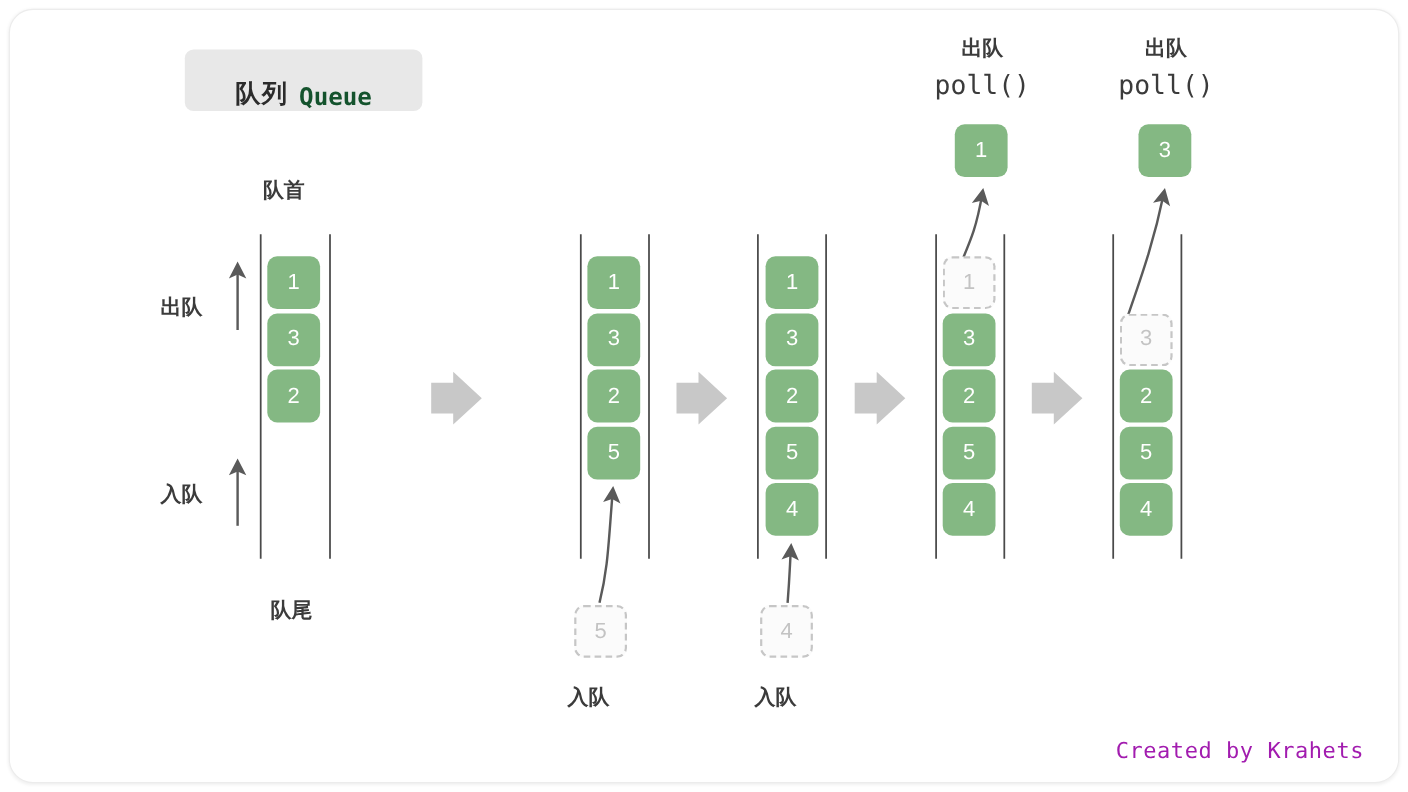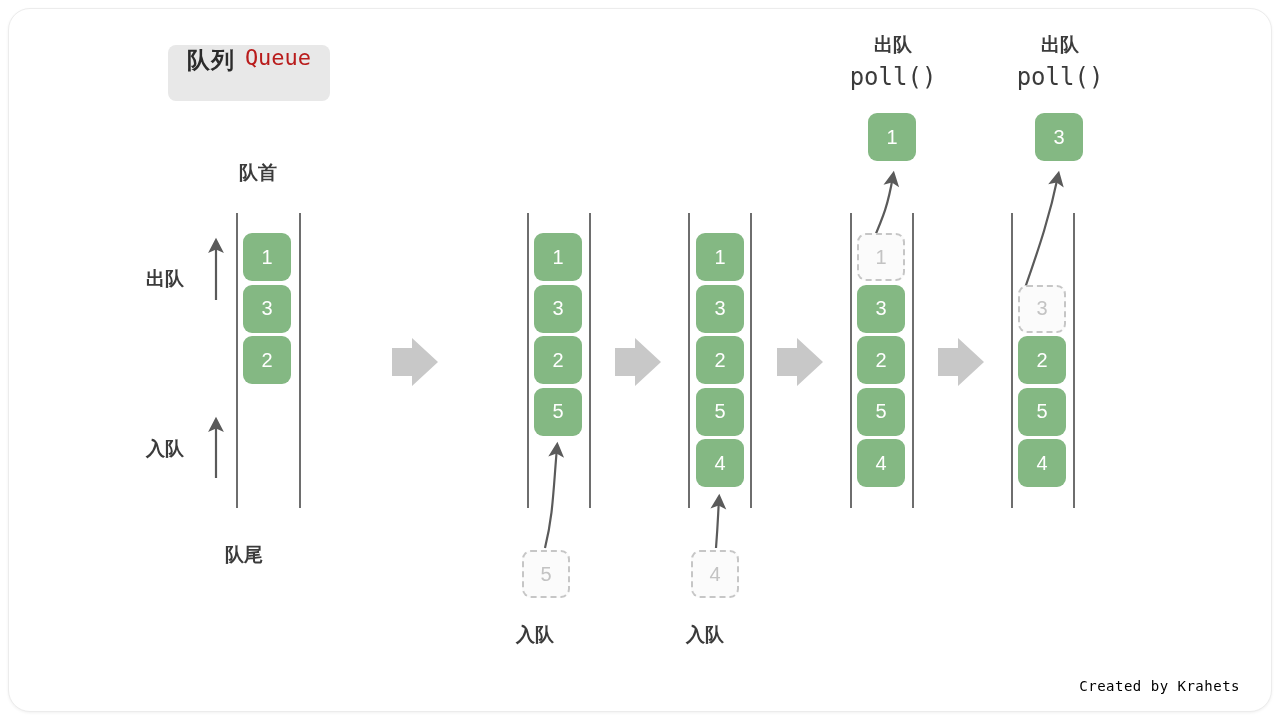--- a/index.html
+++ b/index.html
@@ -23,34 +23,34 @@
     box-shadow:0 1px 3px rgba(0,0,0,.06);
     box-sizing:border-box;
   }
   .layer{position:absolute;left:0;top:0;width:1280px;height:720px;}
   svg.layer{pointer-events:none;}
 
   
   .title-badge{
     position:absolute;
     left:168px;top:45px;
-    width:162px;height:56px;
+    width:216px;height:56px;
     background:#e8e8e8;
     border-radius:8px;
-    display:flex;align-items:flex-start;justify-content:center;
+    display:flex;align-items:flex-end;justify-content:center;
     gap:10px;
     box-sizing:border-box;
   }
   .title-cn{
     font-size:23px;font-weight:bold;color:#2b2b2b;
     letter-spacing:1px;
   }
   .title-en{
     font-family:"DejaVu Sans Mono","Liberation Mono",monospace;
-    font-size:22px;color:#b91c1c;
+    font-size:22px;color:#14532d;font-weight:bold;
   }
 
   
   .lbl{
     position:absolute;
     font-size:19px;font-weight:bold;color:#3b3b3b;
     white-space:nowrap;
   }
   .oplabel{
     position:absolute;
@@ -86,22 +86,22 @@
     background:#fbfbfb;
     border:2px dashed #c6c6c6;
     color:#c3c3c3;
   }
 
   
   .credit{
     position:absolute;
     right:40px;bottom:26px;
     font-family:"DejaVu Sans Mono","Liberation Mono",monospace;
-    font-size:14px;
-    color:#000000;
+    font-size:20px;
+    color:#a21caf;
     letter-spacing:.5px;
     white-space:nowrap;
   }
 </style>
 </head>
 <body>
 
 <div id="stage">
   <div class="card"></div>
 
@@ -173,21 +173,21 @@
       <path d="M1025,288 C1040,245 1050,215 1058,176" marker-end="url(#ah)"></path>
     </g>
   </svg>
 
   <div class="title-badge">
     <span class="title-cn">队列</span>
     <span class="title-en">Queue</span>
   </div>
 
   <div class="lbl" style="left:239px;top:160px;">队首</div>
-  <div class="lbl" style="left:225px;top:542px;">队尾</div>
+  <div class="lbl" style="left:246px;top:542px;">队尾</div>
   <div class="lbl" style="left:146px;top:266px;">出队</div>
   <div class="lbl" style="left:146px;top:436px;">入队</div>
 
   <div class="oplabel" style="left:430px;top:620px;width:210px;">
     <span class="cn">入队</span>
   </div>
 
   <div class="oplabel" style="left:600px;top:620px;width:210px;">
     <span class="cn">入队</span>
   </div>

